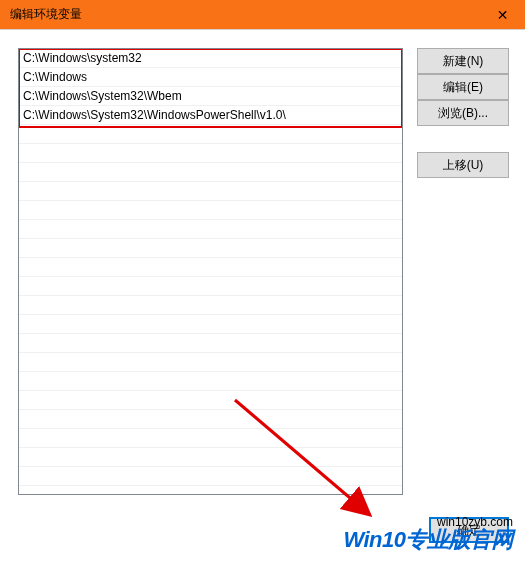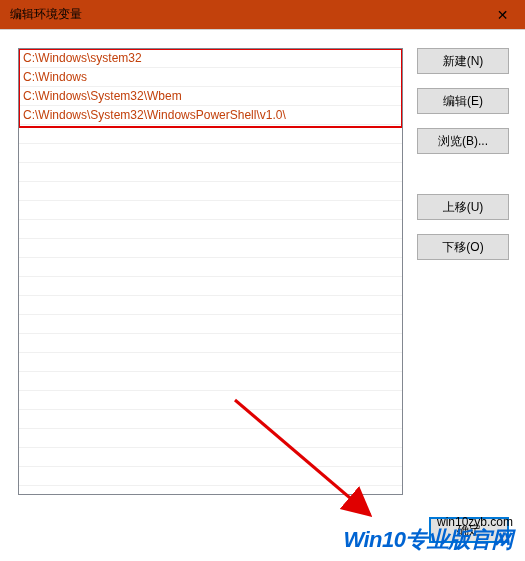--- a/index.html
+++ b/index.html
@@ -12,21 +12,21 @@
       position: relative;
       overflow: hidden;
     }
     .titlebar {
       height: 30px;
       display: flex;
       align-items: center;
       justify-content: space-between;
       padding-left: 10px;
       border-bottom: 1px solid #d0d0d0;
-      background: #c2410c;
+      background: #f97316;
     }
     .titlebar .title { font-size: 12px; color: #000; }
     .titlebar .close {
       width: 45px;
       height: 30px;
       display: flex;
       align-items: center;
       justify-content: center;
       font-size: 14px;
       color: #000;
@@ -55,35 +55,34 @@
       border: 2px solid #e00000;
       pointer-events: none;
       z-index: 5;
     }
     .list-row {
       height: 19px;
       line-height: 19px;
       padding: 0 4px;
       border-bottom: 1px solid #f0f0f0;
       font-size: 12px;
-      color: #c2410c;
+      color: #000000;
       cursor: default;
       white-space: nowrap;
       overflow: hidden;
     }
     .list-row.empty { color: transparent; }
     .button-col {
       width: 92px;
       margin-left: 14px;
       display: flex;
       flex-direction: column;
     }
     .btn {
       height: 26px;
-      margin-bottom: 14px;
       border: 1px solid #adadad;
       background: #e1e1e1;
       font-size: 12px;
       color: #000;
       cursor: pointer;
       font-family: inherit;
       padding: 0 4px;
       white-space: nowrap;
     }
     .gap-small { height: 26px; }
@@ -170,21 +169,20 @@
       <div class="list-row empty">.</div>
       <div class="list-row empty">.</div>
     </div>
   </div>
   <div class="button-col">
     <button class="btn">新建(N)</button>
     <button class="btn">编辑(E)</button>
     <button class="btn">浏览(B)...</button>
     <div class="gap-small"></div>
     <button class="btn">上移(U)</button>
-    <button class="btn">下移(O)</button>
     <div class="gap-small"></div>
   </div>
 </div>
 
 <div class="footer">
   <button class="btn primary">确定</button>
 </div>
 
 <svg class="arrow" width="160" height="140" viewBox="0 0 160 140">
   <defs>

